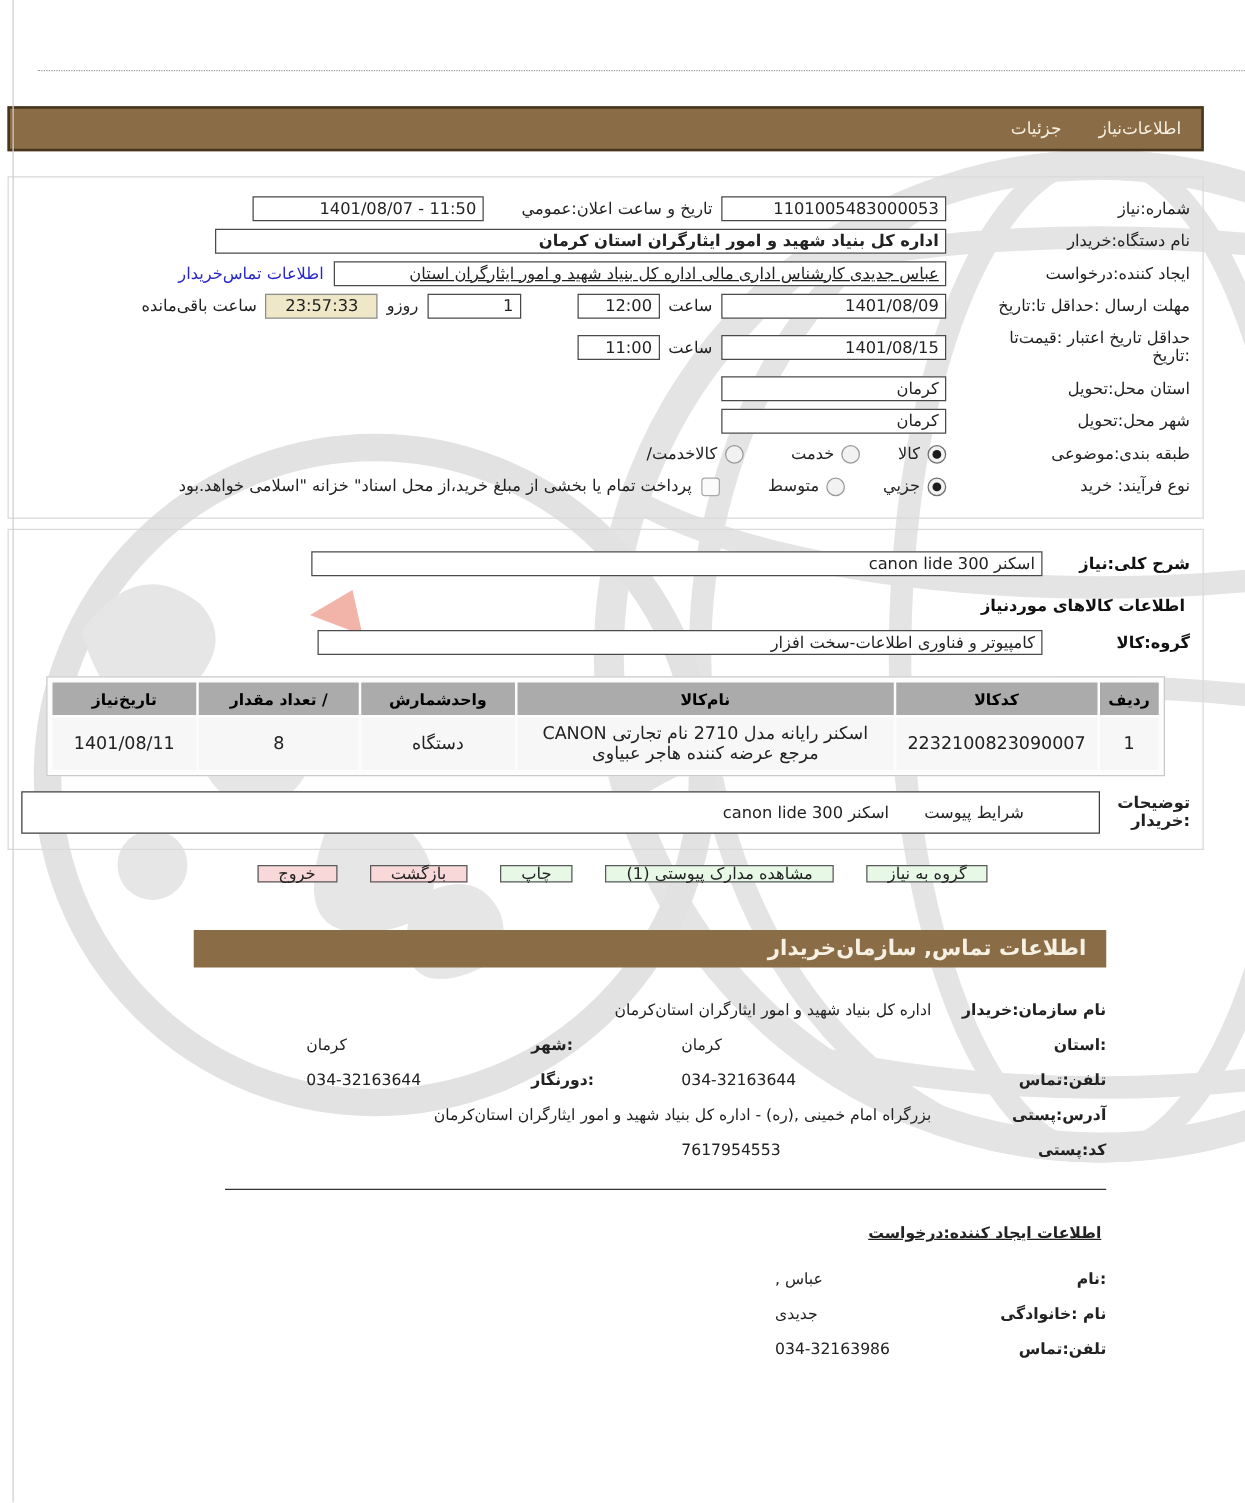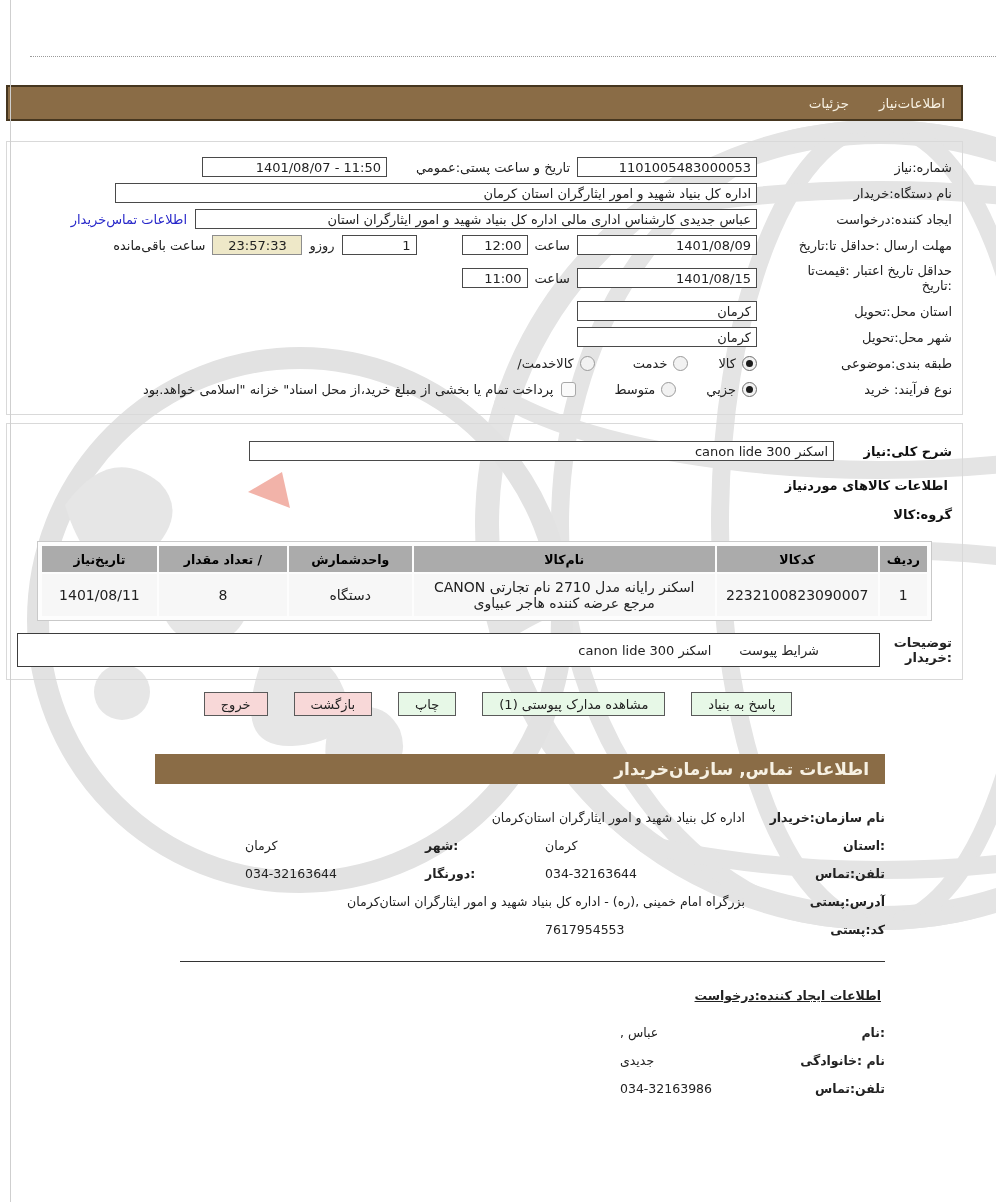--- a/index.html
+++ b/index.html
@@ -29,21 +29,21 @@
   .panel2{margin-top:8px;}
 
   .frow{display:flex;align-items:center;min-height:26px;}
   .flabel{width:195px;flex:none;color:#222;}
   .flabel2{line-height:15px;}
   .blabel{font-weight:bold;color:#111;}
   .ibox{
     height:20px;border:1px solid #4a4a4a;background:#fff;display:flex;align-items:center;
     padding:0 5px;box-sizing:border-box;overflow:hidden;white-space:nowrap;
   }
-  .w180{width:180px;} .w185{width:185px;} .w545{width:642px;} .w490{width:562px;}
+  .w180{width:180px;} .w185{width:185px;} .w545{width:585px;font-weight:bold;} .w490{width:490px;text-decoration:underline;}
   .w85{width:66px;} .w75{width:75px;} .w90{width:90px;} .w585{width:585px;} .w580{width:580px;}
   .beige{background:#eee8c8;border:1px solid#8d8d8d;justify-content:center;}
   .mini-label{margin:0 7px;white-space:nowrap;}
   .spacer45{width:45px;flex:none;}
   .link{color:#2626c9;margin-right:8px;white-space:nowrap;cursor:pointer;}
 
   .radio{width:13px;height:13px;border-radius:50%;border:1px solid #9a9a9a;background:#f2f2f2;
     flex:none;position:relative;margin-left:6px;}
   .radio.sel{border-color:#6e6e6e;}
   .radio.sel::after{content:"";position:absolute;inset:3px;border-radius:50%;background:#1b1b1b;}
@@ -59,21 +59,21 @@
   table.items td{background:#f7f7f7;font-size:14px;text-align:center;padding:5px 6px;}
   .col-row{width:36px;} .col-code{width:150px;} .col-name{width:345px;}
   .col-unit{width:118px;} .col-qty{width:125px;} .col-date{width:108px;}
 
   .notes-row{margin-top:12px;display:flex;align-items:center;}
   .notes-label{width:72px;flex:none;font-weight:bold;line-height:15px;}
   .notes-box{flex:1;height:34px;border:1px solid #3d3d3d;background:#fff;display:flex;
     align-items:center;padding:0 60px 0 10px;gap:28px;box-sizing:border-box;}
 
   .btnrow{margin-top:12px;display:flex;justify-content:center;gap:26px;}
-  .btn{height:24px;min-width:58px;padding:0 16px;display:flex;align-items:center;justify-content:center;
+  .btn{height:14px;min-width:58px;padding:0 16px;display:flex;align-items:center;justify-content:center;
     border:1px solid #5a5a5a;font-size:13px;cursor:pointer;box-sizing:border-box;white-space:nowrap;}
   .btn.green{background:#e7f8e7;}
   .btn.pink{background:#f8d8d8;}
 
   .c-header{
     margin:38px 111px 0;width:730px;height:30px;background:#8a6c46;color:#f7f1e3;
     font-weight:bold;font-size:17px;display:flex;align-items:center;padding-right:16px;
     box-sizing:border-box;
   }
   .c-body{width:730px;margin:0 111px;font-size:12.5px;}
@@ -125,21 +125,21 @@
   <div class="tabbar">
     <span class="tab">اطلاعات‌نیاز</span>
     <span class="tab">جزئیات</span>
   </div>
 
   <div class="panel panel1">
 
     <div class="frow">
       <span class="flabel">شماره:نیاز</span>
       <div class="ibox w180">1101005483000053</div>
-      <span class="mini-label" style="width:176px;">تاریخ و ساعت پستی:عمومي</span>
+      <span class="mini-label" style="width:176px;">تاریخ و ساعت اعلان:عمومي</span>
       <div class="ibox w185">11:50 - 1401/08/07</div>
     </div>
 
     <div class="frow">
       <span class="flabel">نام دستگاه:خریدار</span>
       <div class="ibox w545">اداره کل بنیاد شهید و امور ایثارگران استان کرمان</div>
     </div>
 
     <div class="frow">
       <span class="flabel">ایجاد کننده:درخواست</span>
@@ -216,20 +216,21 @@
 
     <div class="frow" style="min-height:30px;">
       <span class="flabel blabel" style="width:118px;">شرح کلی:نیاز</span>
       <div class="ibox w585">اسکنر canon lide 300</div>
     </div>
 
     <div class="sec-heading">اطلاعات کالاهای موردنیاز</div>
 
     <div class="frow" style="min-height:30px;">
       <span class="flabel blabel" style="width:118px;">گروه:کالا</span>
+      <div class="ibox w580">کامپیوتر و فناوری اطلاعات-سخت افزار</div>
     </div>
 
     <div class="tbl-wrap">
       <table class="items">
         <thead>
           <tr>
             <th class="col-row">ردیف</th>
             <th class="col-code">کدکالا</th>
             <th class="col-name">نام‌کالا</th>
             <th class="col-unit">واحدشمارش</th>
@@ -256,21 +257,21 @@
         <span>:خریدار</span>
       </span>
       <div class="notes-box">
         <span>شرایط پیوست</span>
         <span>اسکنر canon lide 300</span>
       </div>
     </div>
   </div>
 
   <div class="btnrow">
-    <div class="btn green">پاسخ به بنیاد</div>
+    <div class="btn green">گروه به نیاز</div>
     <div class="btn green">مشاهده مدارک پیوستی (1)</div>
     <div class="btn green">چاپ</div>
     <div class="btn pink">بازگشت</div>
     <div class="btn pink">خروج</div>
   </div>
 
   <div class="c-header">اطلاعات  تماس, سازمان‌خریدار</div>
 
   <div class="c-body">
     <div class="crow" style="margin-top:26px;">

